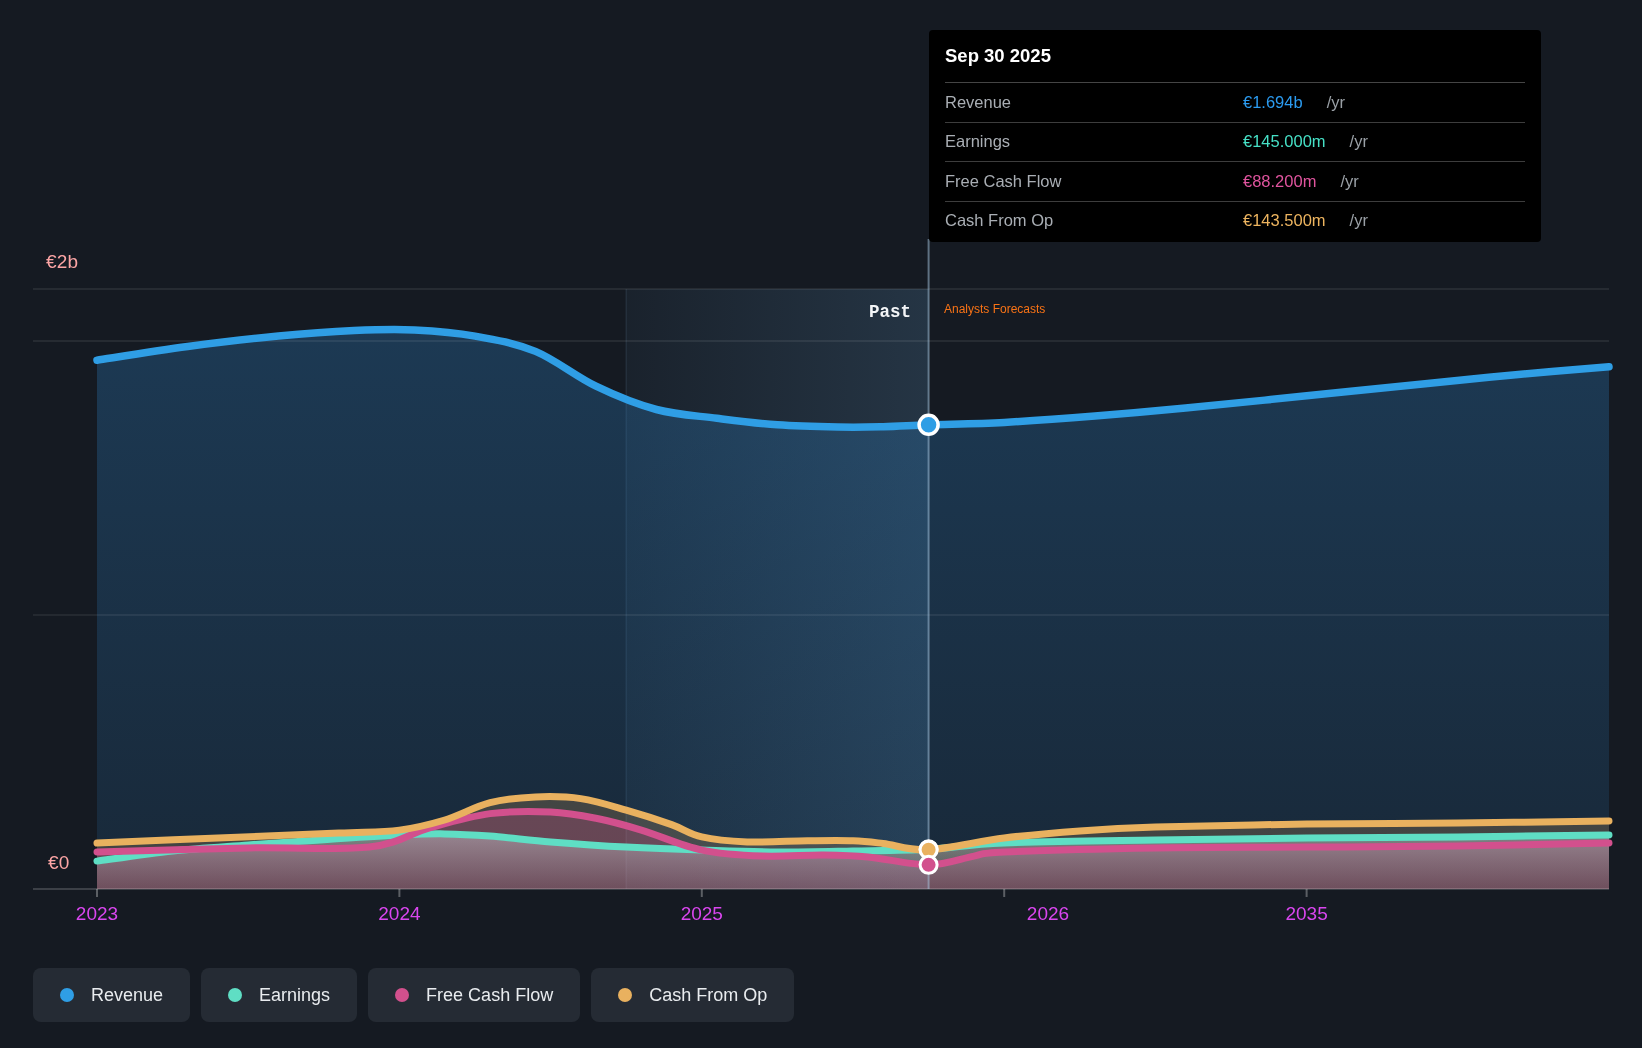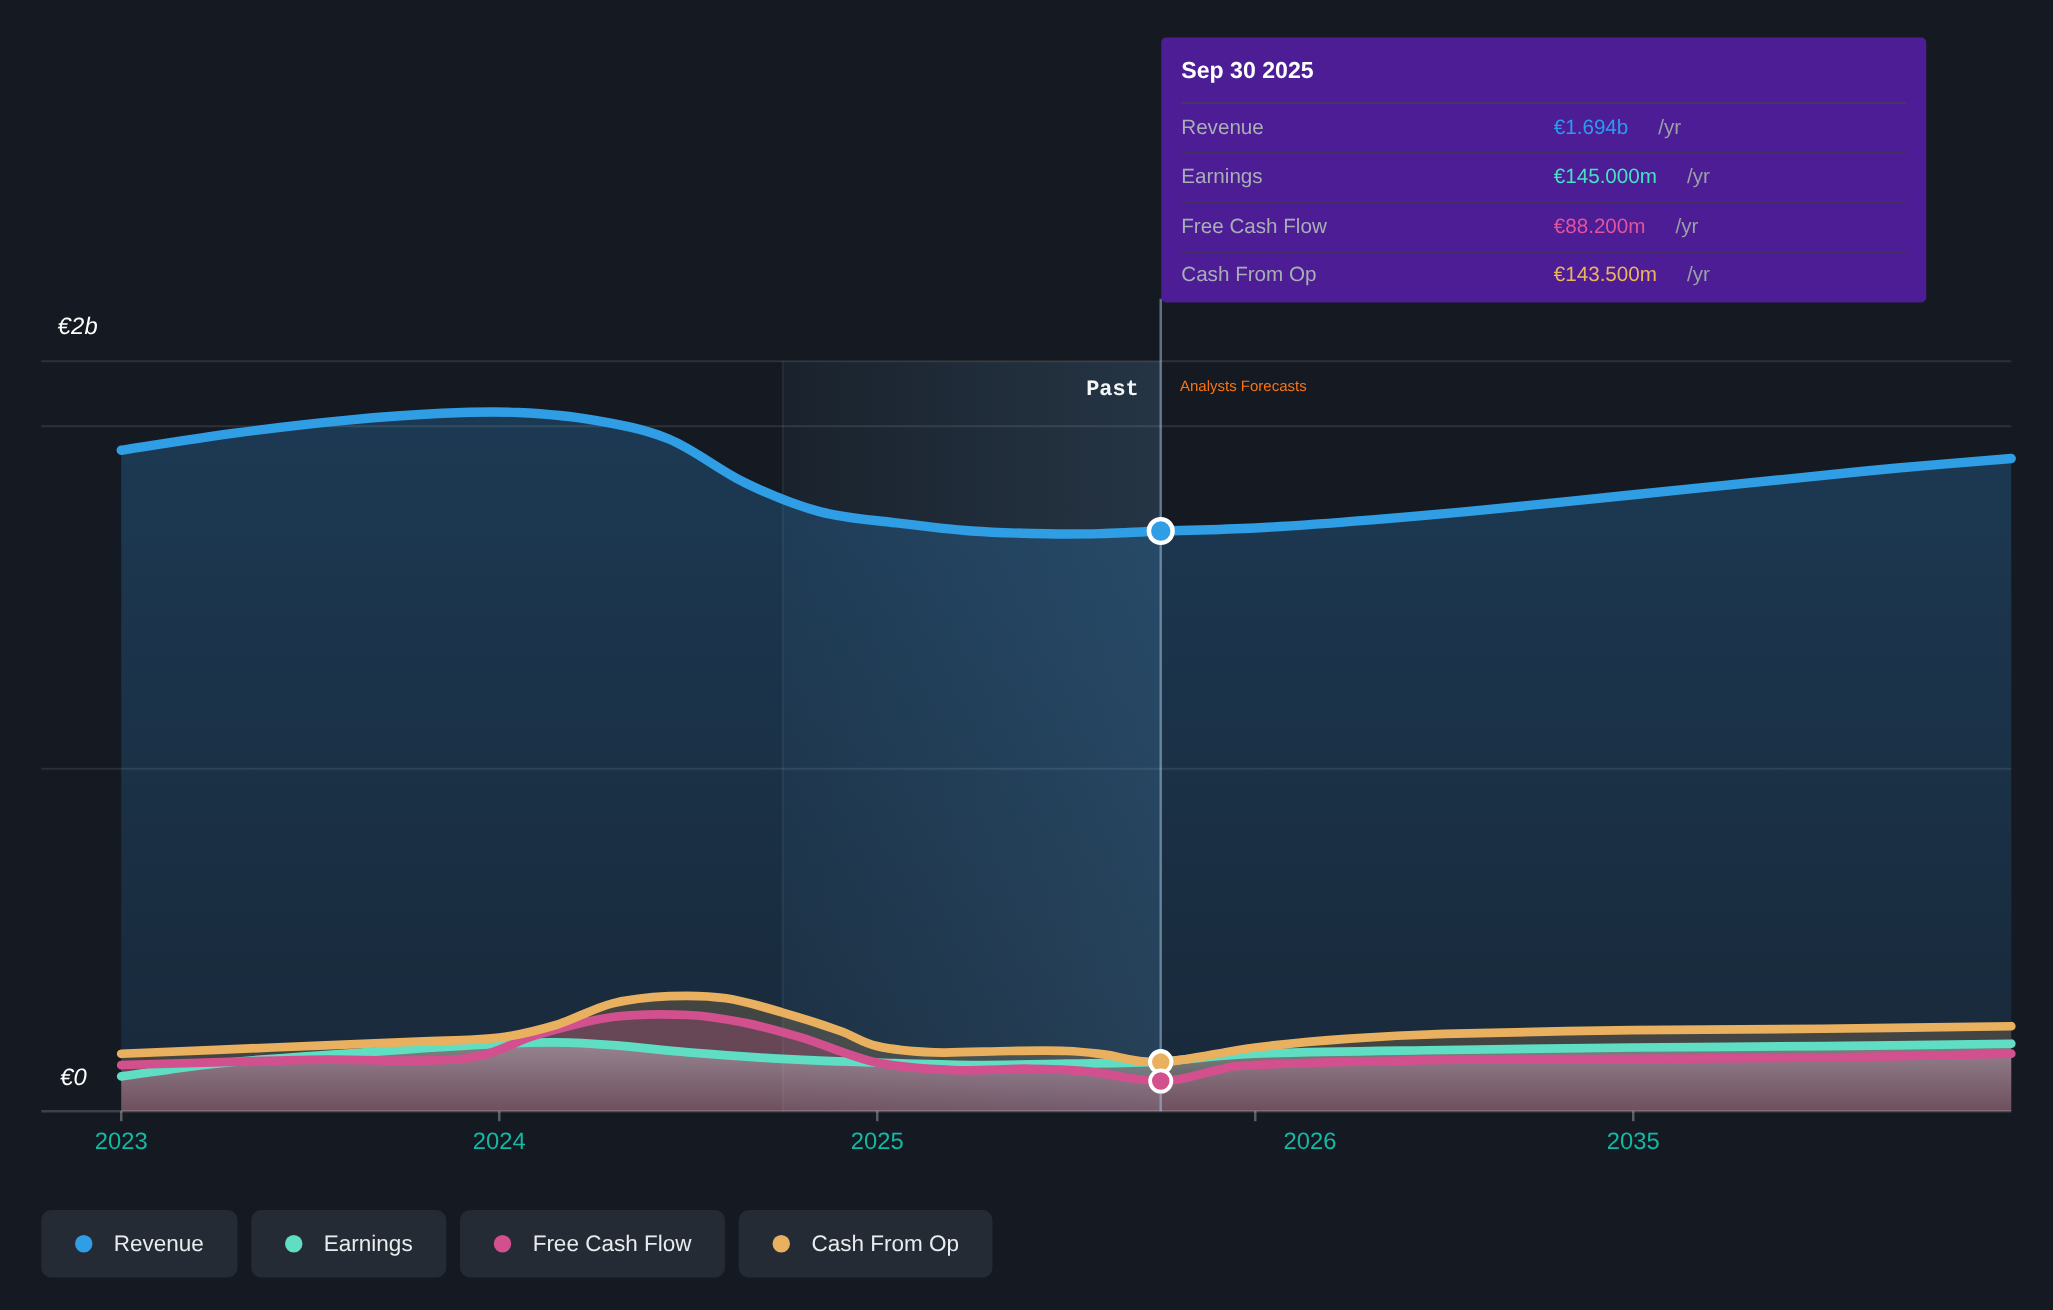--- a/index.html
+++ b/index.html
@@ -3,29 +3,29 @@
 <meta charset="utf-8">
 <style>
   html,body{margin:0;padding:0;background:#10151c;}
   .stage{
     position:relative;width:1642px;height:1048px;overflow:hidden;
     background:#151A22;
     font-family:"Liberation Sans",sans-serif;
     -webkit-font-smoothing:antialiased;
   }
   .chart-svg{position:absolute;left:0;top:0;}
-  .ylab{position:absolute;color:#ffffff;font-size:19px;letter-spacing:.2px;font-style:italic;}
+  .ylab{position:absolute;color:#fca5a5;font-size:19px;letter-spacing:.2px;}
   .ylab-top{left:46px;top:251px;}
   .ylab-zero{left:48px;top:852px;}
   .past-label{position:absolute;right:731px;top:302px;color:#F3F5F7;font-size:17.5px;font-weight:700;font-family:Liberation Mono, monospace;}
   .forecast-label{position:absolute;left:944px;top:302px;color:#f97316;font-size:12px;}
-  .xlab{position:absolute;top:903px;transform:translateX(-50%);color:#14b8a6;font-size:19px;font-weight:500;}
+  .xlab{position:absolute;top:903px;transform:translateX(-50%);color:#d946ef;font-size:19px;font-weight:500;}
   .tooltip{
     position:absolute;left:929px;top:30px;width:612px;box-sizing:border-box;
-    background:#4c1d95;border-radius:4px;padding:0 16px 2px 16px;z-index:5;
+    background:#000000;border-radius:4px;padding:0 16px 2px 16px;z-index:5;
   }
   .tt-title{display:flex;align-items:center;height:52px;color:#FFFFFF;font-size:18.5px;font-weight:700;border-bottom:1px solid #454545;}
   .tt-row{display:flex;align-items:center;height:38.5px;border-bottom:1px solid #3d3d3d;font-size:16.5px;}
   .tt-row:last-child{border-bottom:none;}
   .tt-label{width:298px;color:#A9AEB4;flex:none;}
   .tt-value{font-weight:500;}
   .tt-unit{color:#9AA0A6;margin-left:24px;font-weight:400;}
   .legend{position:absolute;left:33px;top:968px;display:flex;gap:11px;}
   .legend-item{
     display:flex;align-items:center;gap:17px;height:54px;padding:0 27px;

